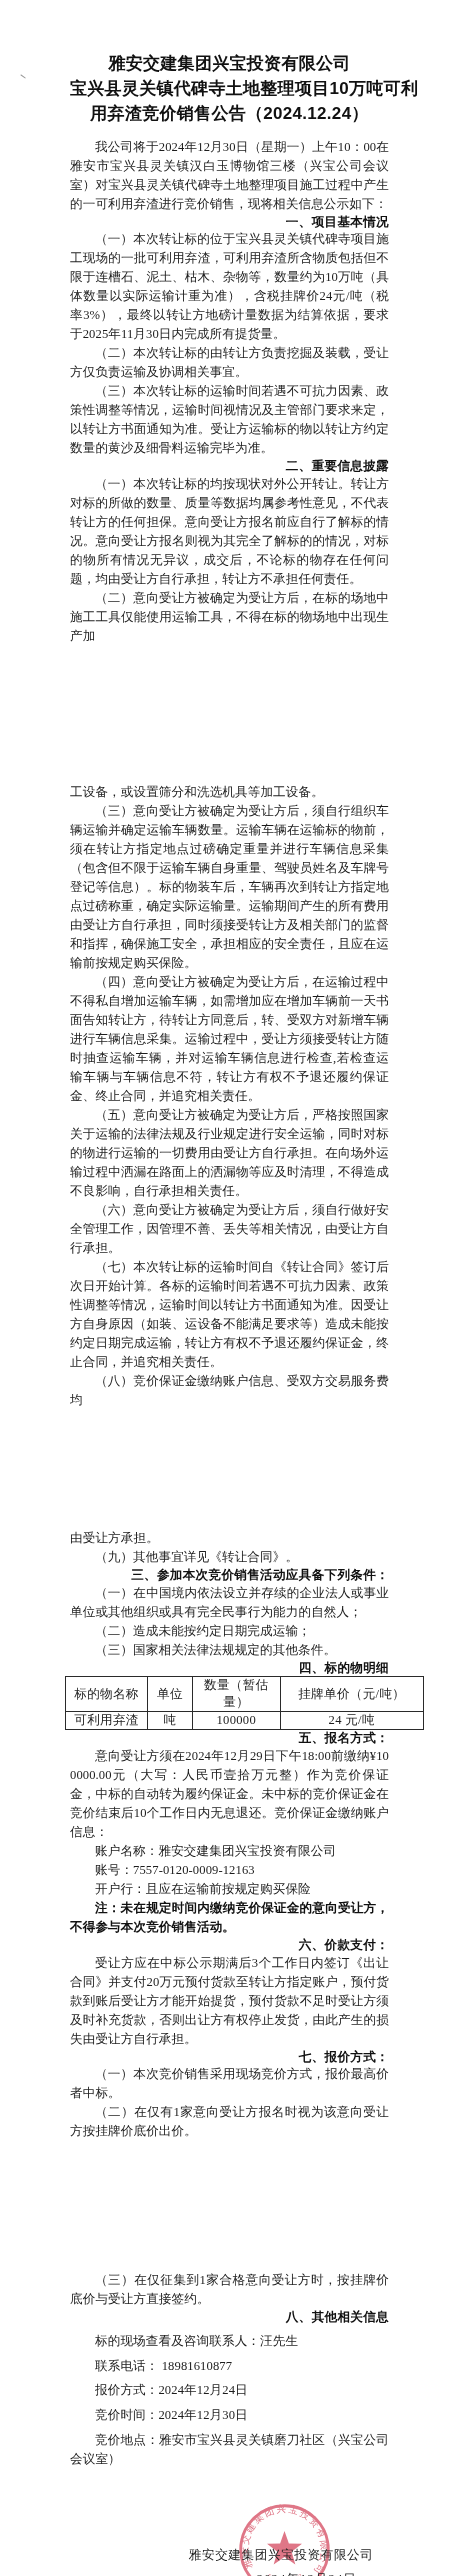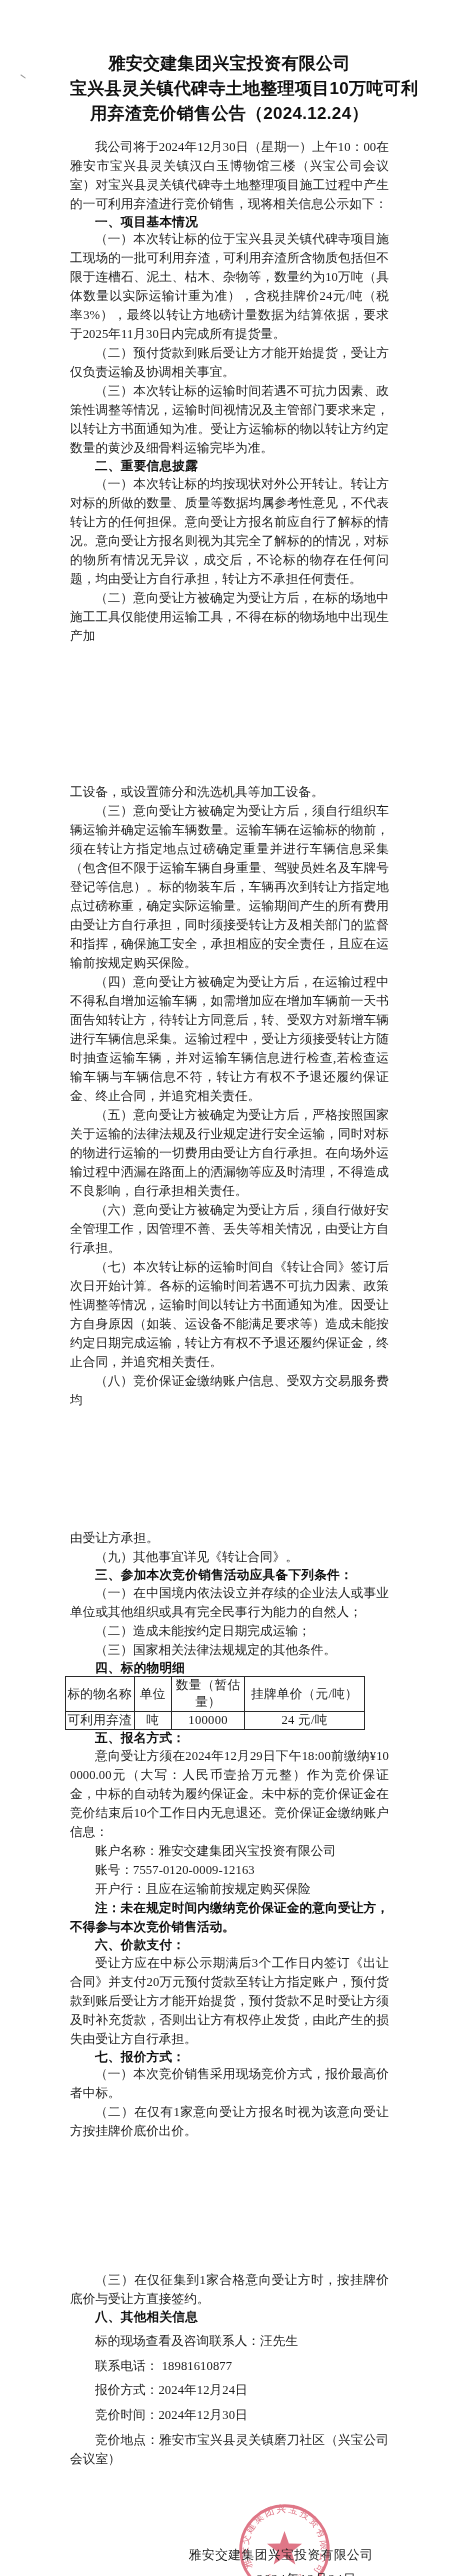--- a/index.html
+++ b/index.html
@@ -26,28 +26,29 @@
     font-size: 12.6px; line-height: 19px;
     text-align: justify; text-indent: 25px;
     word-break: break-all; letter-spacing: 0.1px;
   }
   .cont { text-indent: 0; }
   .heading {
     font-family: "Liberation Sans", sans-serif;
     font-weight: bold; color: #111;
     font-size: 12.6px; line-height: 16.7px; text-indent: 25px;
     letter-spacing: 0.3px;
+    text-align: right;
   }
   .note { font-family: "Liberation Sans", sans-serif; font-weight: bold; color: #111; }
   .gap1 { height: 137px; }
   .gap2 { height: 119px; }
   .gap3 { height: 130px; }
   table.lot {
     border-collapse: collapse;
-    margin-left: -5.2px; width: 300px;
+    margin-left: -5.2px; width: 359px;
     table-layout: fixed;
     padding-left: 40px;
   }
   table.lot td {
     border: 1.1px solid #2a2a2a;
     font-size: 12.6px; height: 18px;
     text-align: center; vertical-align: middle;
     padding: 0 1.1px; letter-spacing: 0.3px;
   }
   .c1 { width: 23%; } .c2 { width: 12.5%; } .c3 { width: 24.5%; } .c4 { width: 40%; }
@@ -72,21 +73,21 @@
   <div class="title">
     <div>雅安交建集团兴宝投资有限公司</div>
     <div>宝兴县灵关镇代碑寺土地整理项目10万吨可利</div>
     <div>用弃渣竞价销售公告（2024.12.24）</div>
   </div>
 
   <p class="para intro">我公司将于2024年12月30日（星期一）上午10：00在雅安市宝兴县灵关镇汉白玉博物馆三楼（兴宝公司会议室）对宝兴县灵关镇代碑寺土地整理项目施工过程中产生的一可利用弃渣进行竞价销售，现将相关信息公示如下：</p>
 
   <p class="heading">一、项目基本情况</p>
   <p class="para">（一）本次转让标的位于宝兴县灵关镇代碑寺项目施工现场的一批可利用弃渣，可利用弃渣所含物质包括但不限于连槽石、泥土、枯木、杂物等，数量约为10万吨（具体数量以实际运输计重为准），含税挂牌价24元/吨（税率3%），最终以转让方地磅计量数据为结算依据，要求于2025年11月30日内完成所有提货量。</p>
-  <p class="para">（二）预付货款到账后受让方才能开始提货，受让方仅负责运输及协调相关事宜。</p>
+  <p class="para">（二）本次转让标的由转让方负责挖掘及装载，受让方仅负责运输及协调相关事宜。</p>
   <p class="para">（三）本次转让标的运输时间若遇不可抗力因素、政策性调整等情况，运输时间视情况及主管部门要求来定，以转让方书面通知为准。受让方运输标的物以转让方约定数量的黄沙及细骨料运输完毕为准。</p>
 
   <p class="heading">二、重要信息披露</p>
   <p class="para">（一）本次转让标的均按现状对外公开转让。转让方对标的所做的数量、质量等数据均属参考性意见，不代表转让方的任何担保。意向受让方报名前应自行了解标的情况。意向受让方报名则视为其完全了解标的的情况，对标的物所有情况无异议，成交后，不论标的物存在任何问题，均由受让方自行承担，转让方不承担任何责任。</p>
   <p class="para">（二）意向受让方被确定为受让方后，在标的场地中施工工具仅能使用运输工具，不得在标的物场地中出现生产加</p>
 
   <div class="gap1"></div>
 
   <p class="para cont">工设备，或设置筛分和洗选机具等加工设备。</p>
   <p class="para">（三）意向受让方被确定为受让方后，须自行组织车辆运输并确定运输车辆数量。运输车辆在运输标的物前，须在转让方指定地点过磅确定重量并进行车辆信息采集（包含但不限于运输车辆自身重量、驾驶员姓名及车牌号登记等信息）。标的物装车后，车辆再次到转让方指定地点过磅称重，确定实际运输量。运输期间产生的所有费用由受让方自行承担，同时须接受转让方及相关部门的监督和指挥，确保施工安全，承担相应的安全责任，且应在运输前按规定购买保险。</p>

